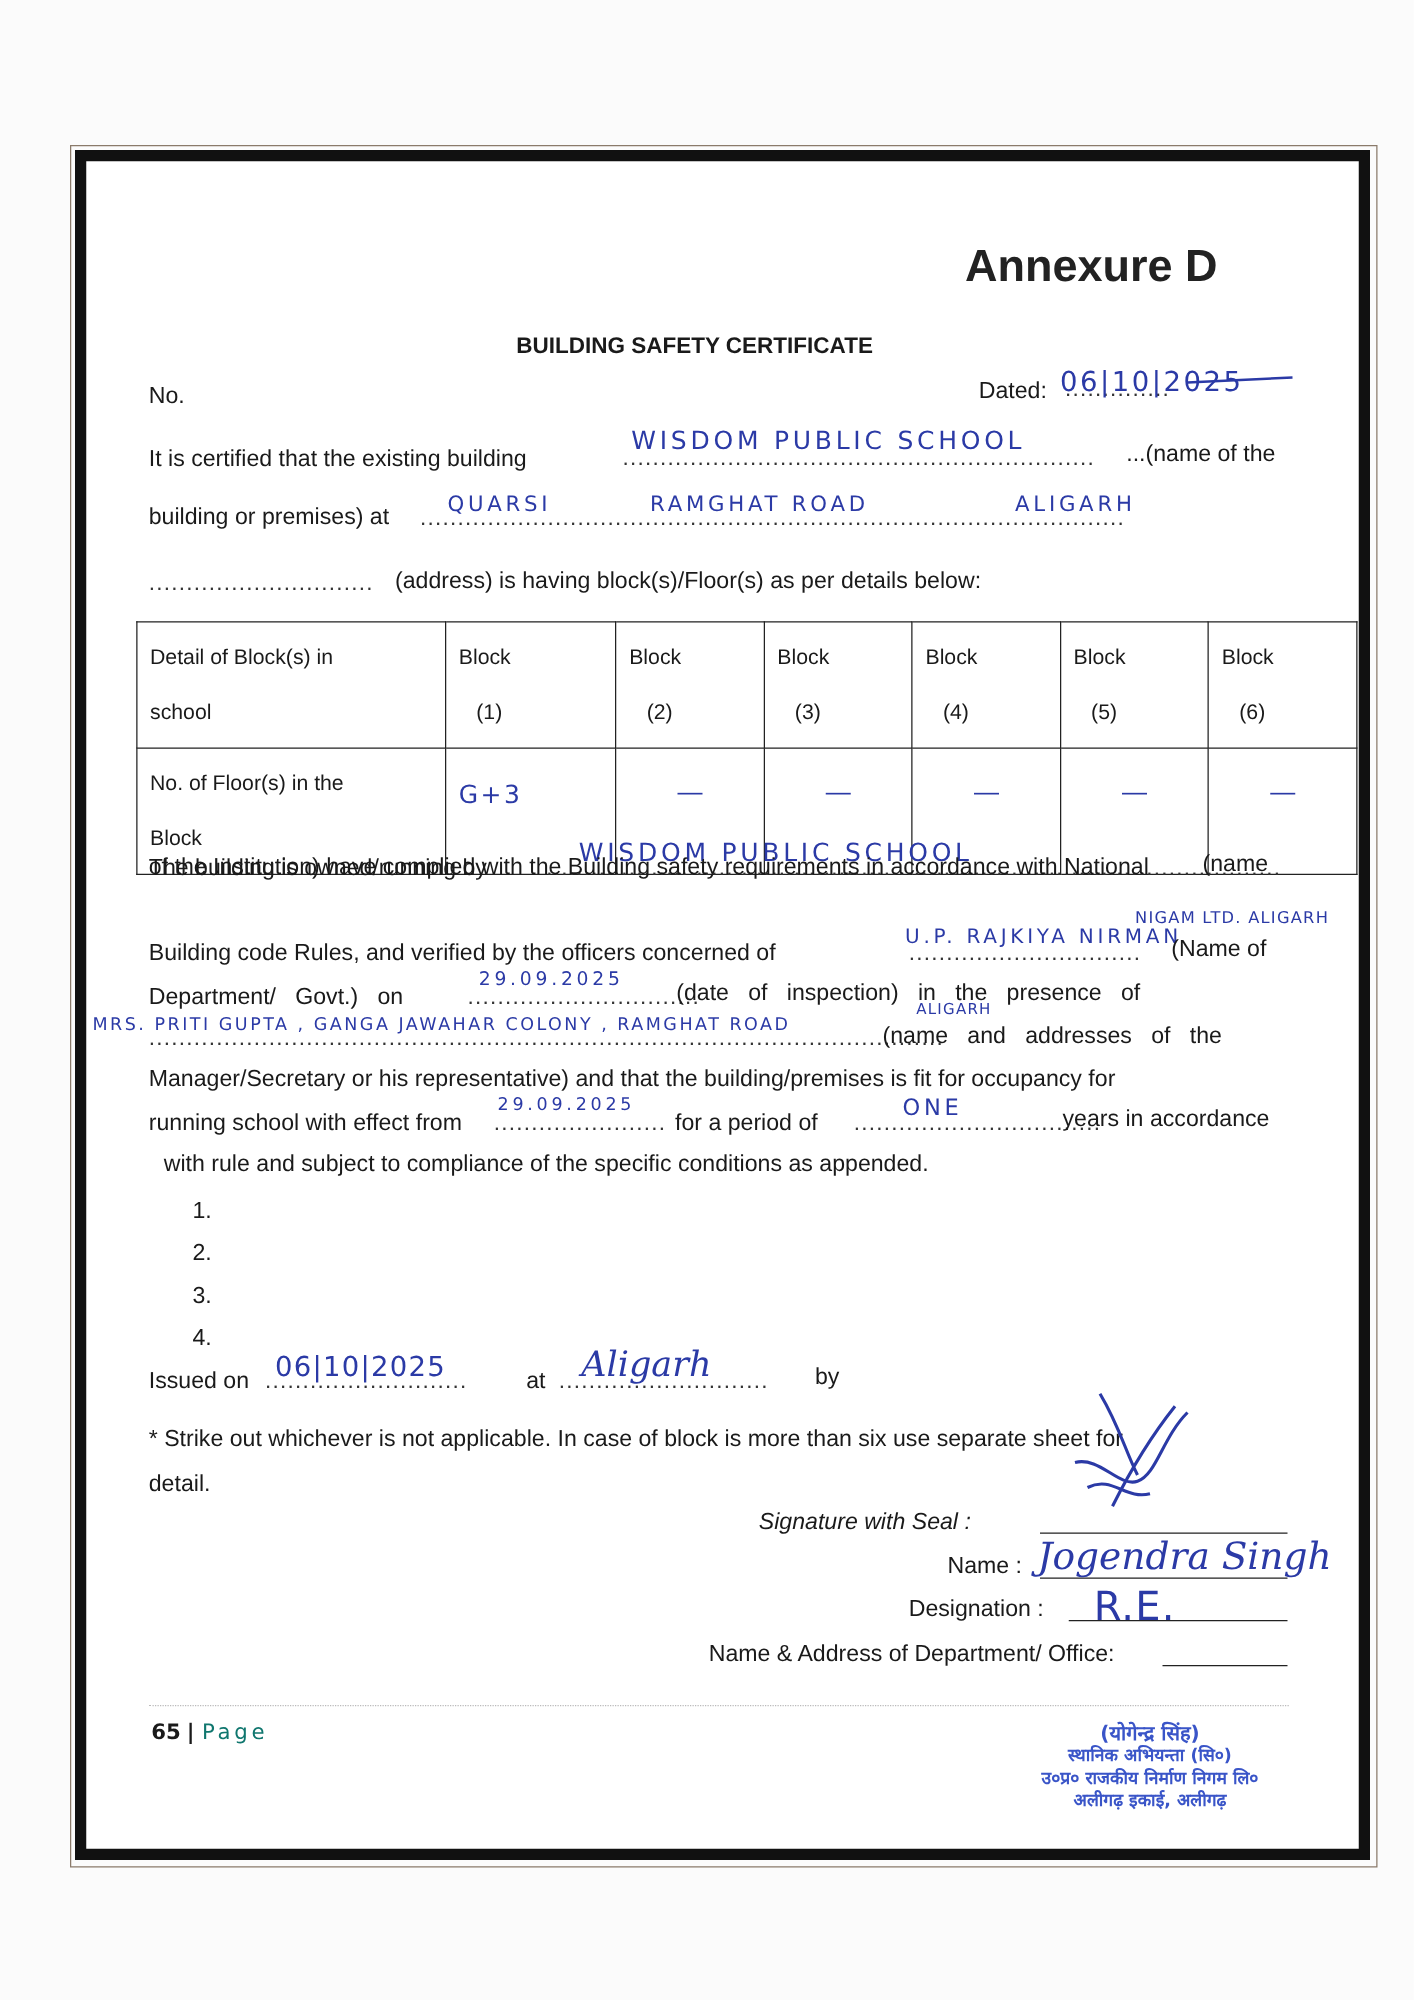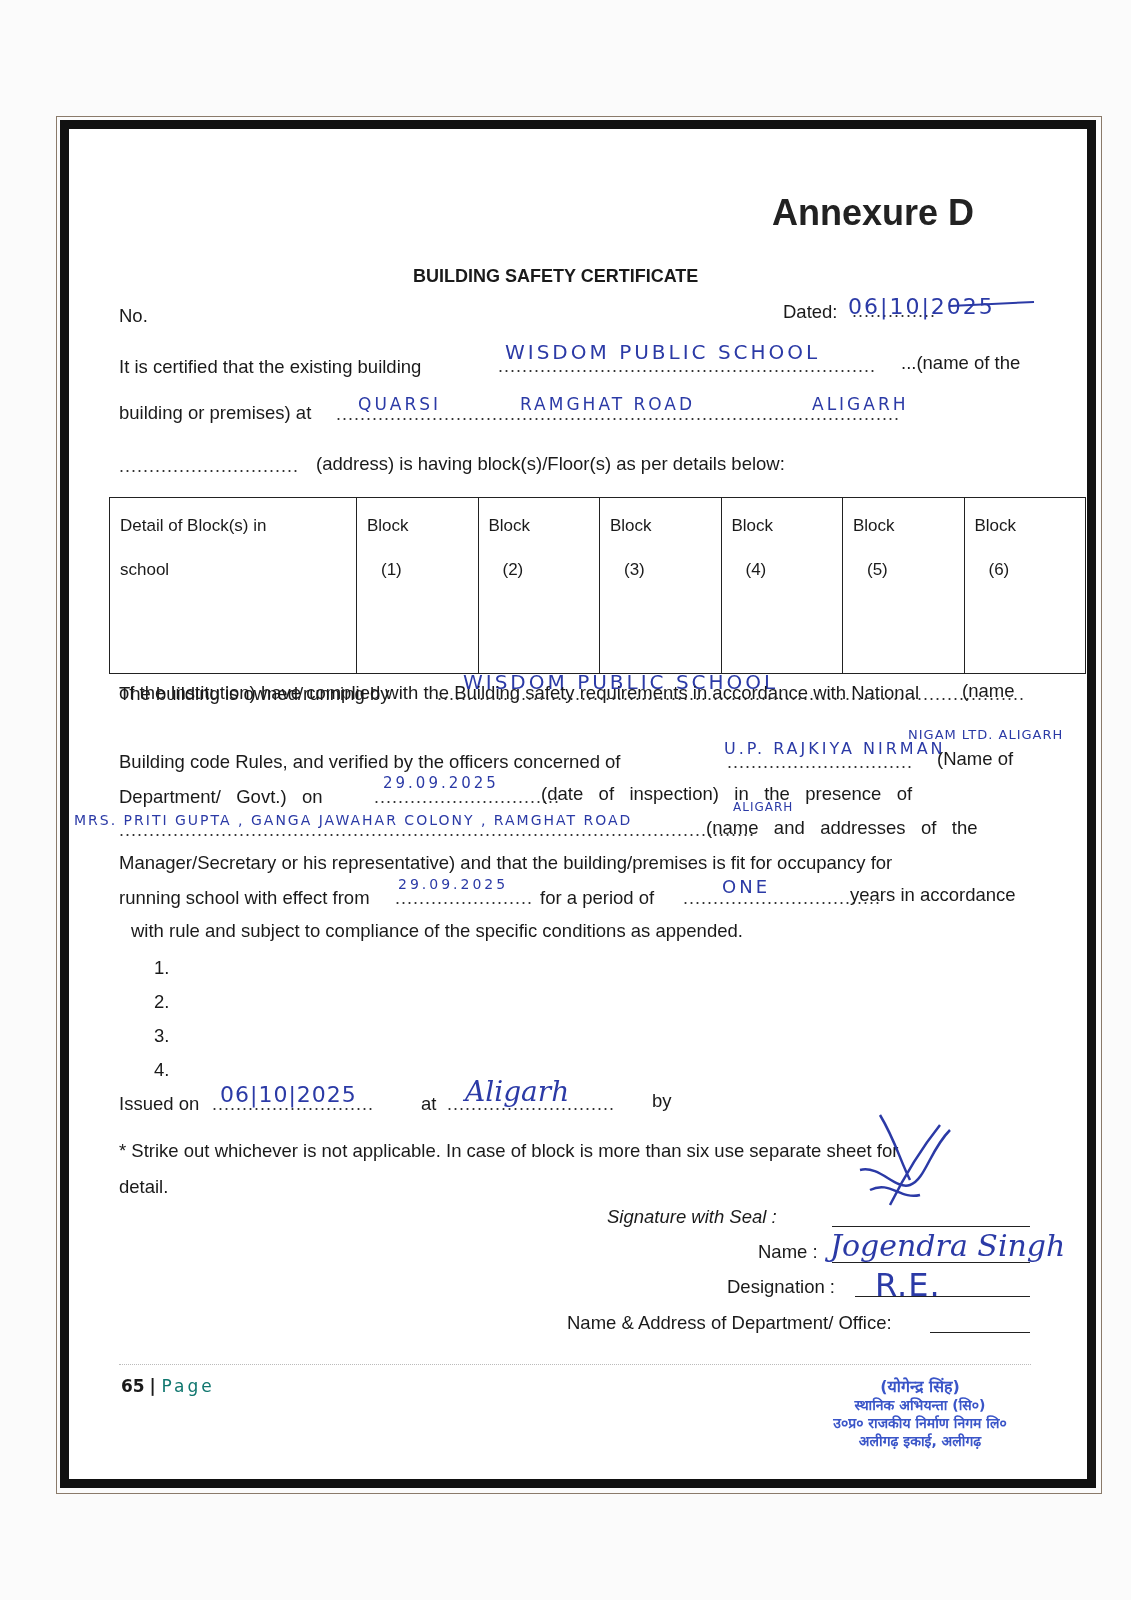--- a/index.html
+++ b/index.html
@@ -103,20 +103,32 @@
         </td>
     <td class="blk">
           <div>Block</div>
           <div style="padding-left:14px">(5)</div>
         </td>
     <td class="blk">
           <div>Block</div>
           <div style="padding-left:14px">(6)</div>
         </td>
   </tr>
+  <tr>
+    <td class="cell-l">
+      <div>No. of Floor(s) in the</div>
+      <div>Block</div>
+    </td>
+    <td class="dash" style="text-align:left;font-family:'DejaVu Sans',sans-serif;letter-spacing:2px;">G+3</td>
+    <td class="dash">—</td>
+    <td class="dash">—</td>
+    <td class="dash">—</td>
+    <td class="dash">—</td>
+    <td class="dash">—</td>
+  </tr>
 </tbody>
   </table>
 
 <div class="abs t" style="left:119px;top:683px;">The building is owned/running by</div>
 <div class="abs dots" style="left:437px;top:684px;font-size:18px;">..................................................................................................</div>
 <div class="hw" style="left:463px;top:670px;font-size:20px;">WISDOM PUBLIC SCHOOL</div>
 <div class="abs t" style="left:962px;top:680px;">(name</div>
 
 <div class="abs t" style="left:119px;top:682px;">of the Institution) have complied with the Building safety requirements in accordance with National</div>
 

